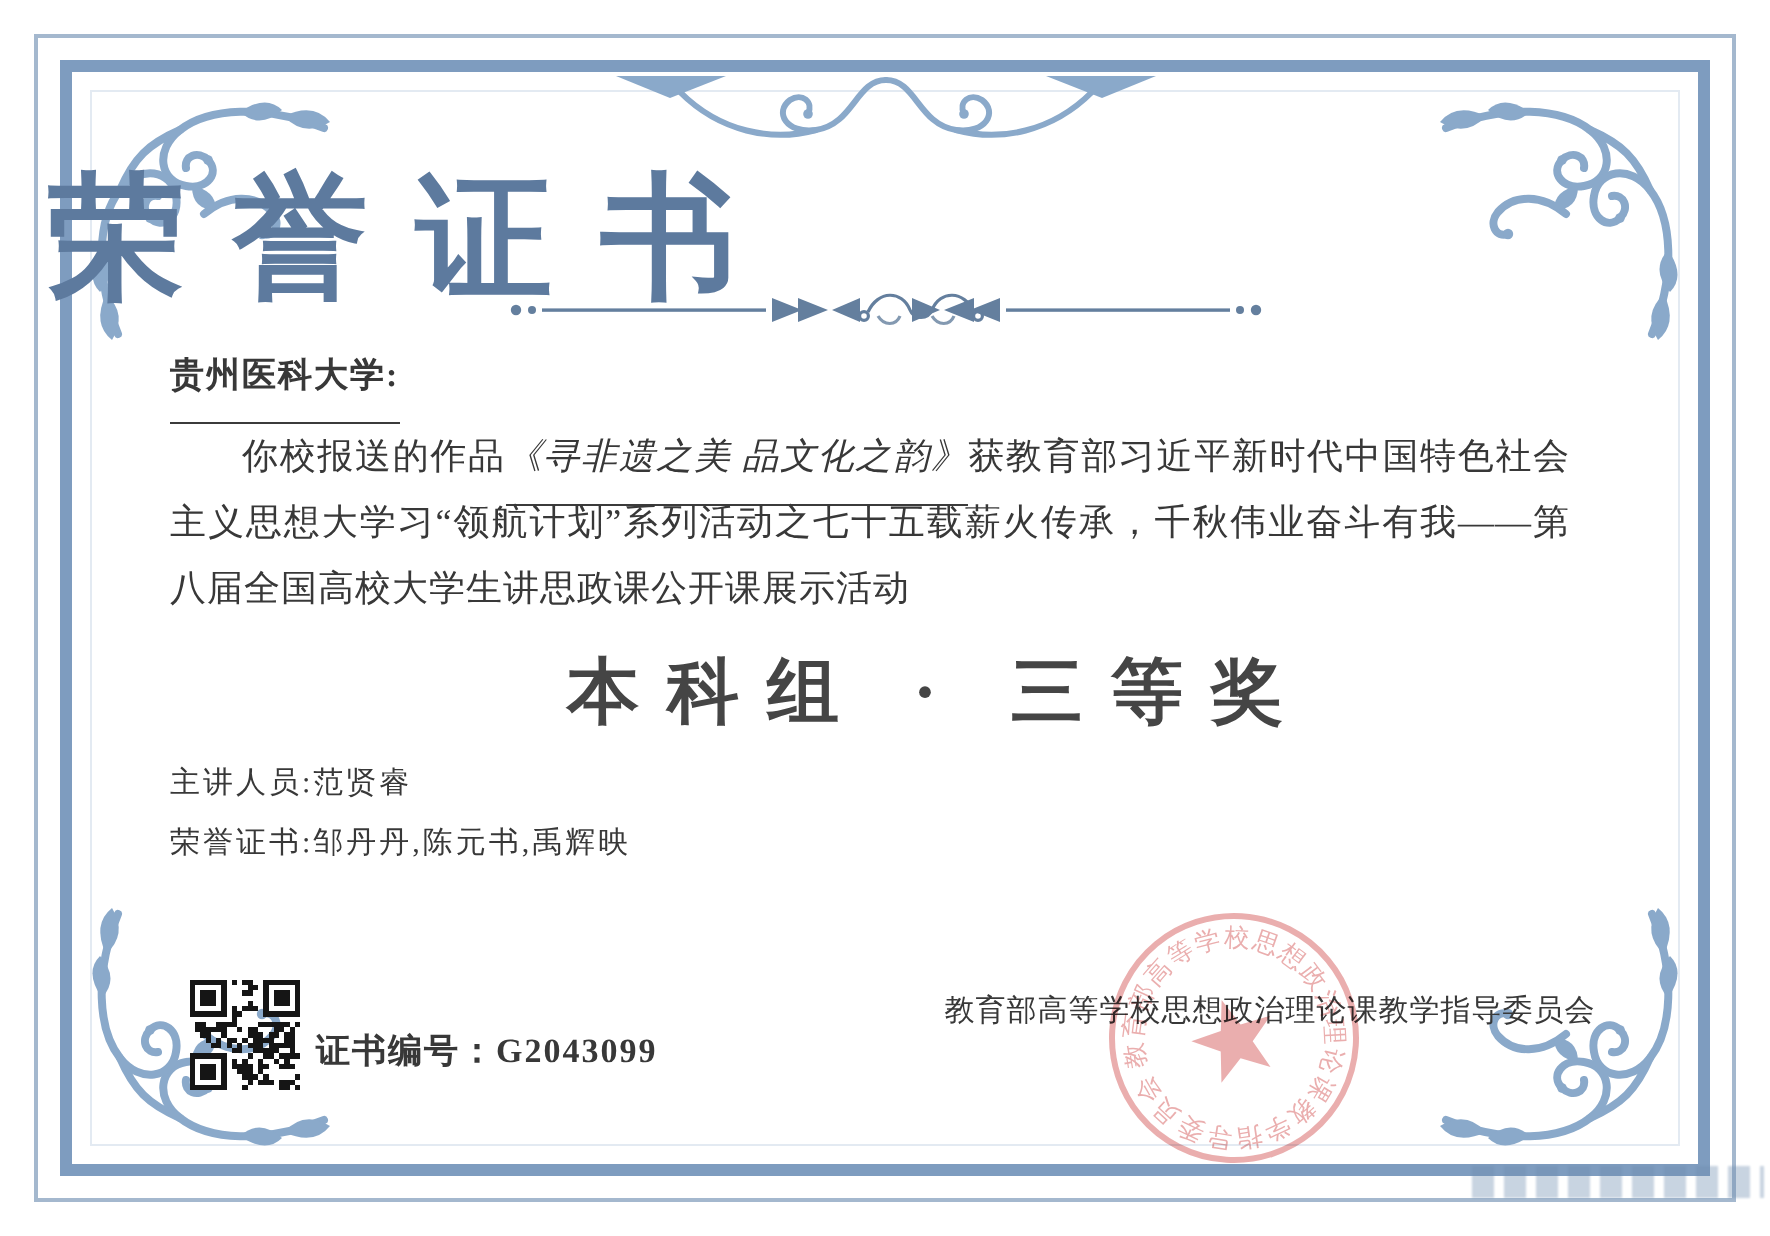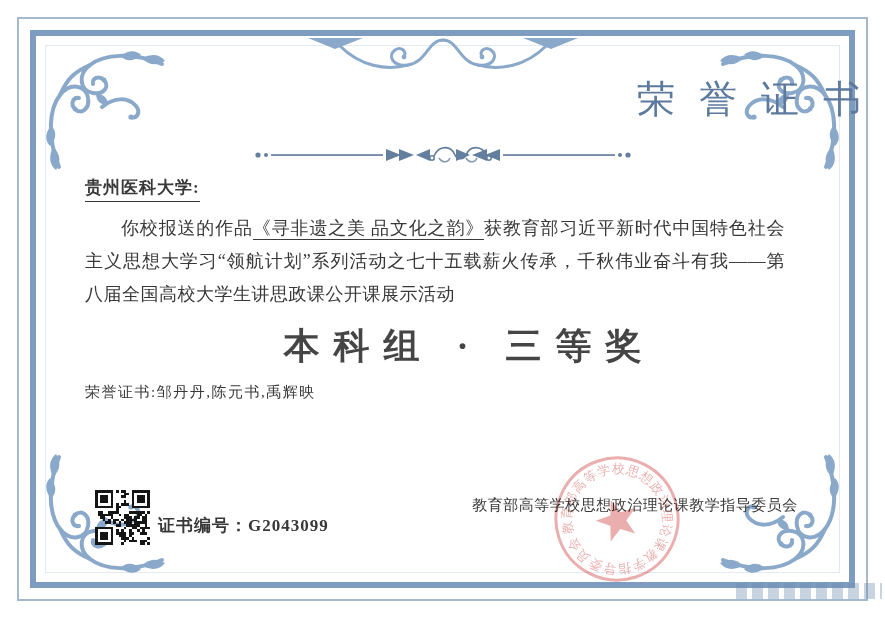--- a/index.html
+++ b/index.html
@@ -10,34 +10,34 @@
   .border-thin{position:absolute;inset:17px;border:2px solid var(--border-thin,#a4b8ce);pointer-events:none;}
   .border-thick{position:absolute;inset:30px;border:6px solid var(--border-thick,#7e9cbf);pointer-events:none;}
   .border-hairline{position:absolute;inset:45px;border:1px solid #e3eaf2;pointer-events:none;}
   .flourish{position:absolute;width:122px;height:122px;color:var(--flourish,#8aa9ca);}
   .fl-tl{left:44px;top:49px;}
   .fl-tr{right:44px;top:49px;transform:scaleX(-1);}
   .fl-bl{left:44px;bottom:43px;transform:scaleY(-1);}
   .fl-br{right:44px;bottom:43px;transform:scale(-1,-1);}
   .top-ornament{position:absolute;left:50%;top:36px;transform:translateX(-50%);width:310px;height:46px;color:var(--flourish,#8aa9ca);}
   .title{
-    position:absolute;left:0;top:74px;width:100%;text-align:right;
-    font-size:38px;font-weight:normal;letter-spacing:24px;text-indent:24px;
+    position:absolute;left:0;top:74px;width:100%;text-align:left;
+    font-size:68px;font-weight:bold;letter-spacing:24px;text-indent:24px;
     color:var(--title,#5d7a9e);
   }
   .divider{position:absolute;left:50%;top:143px;transform:translateX(-50%);width:380px;height:24px;color:var(--divider,#647f9e);}
   .recipient{
     position:absolute;left:85px;top:176px;font-size:17px;font-weight:600;
-    border-bottom:1.5px solid #3b3b3b;padding-bottom:2px;letter-spacing:1px;
+    border-bottom:1.5px solid #3b3b3b;padding-bottom:12px;letter-spacing:1px;
   }
   .paragraph{
     position:absolute;left:85px;top:212px;width:700px;
     font-size:18px;line-height:33px;text-indent:2em;text-align:justify;letter-spacing:.5px;
   }
-  .work-title{border-bottom:1.5px solid #3b3b3b;padding-bottom:1px;}
+  .work-title{border-bottom:1.5px solid #3b3b3b;padding-bottom:14px;font-style:italic;}
   .award{
     position:absolute;left:0;top:322px;width:100%;text-align:center;
     font-size:36px;font-weight:bold;letter-spacing:14px;text-indent:14px;color:var(--award,#454545);padding-left:20px;
   }
   .people{position:absolute;left:85px;top:378px;font-size:15px;line-height:29.5px;letter-spacing:1.5px;}
   .qr{position:absolute;left:95px;top:490px;width:55px;height:55px;}
   .cert-no{position:absolute;left:158px;top:514px;font-size:17px;letter-spacing:1px;font-weight:bold;}
   .issuer-block{position:absolute;left:465px;top:496px;width:340px;text-align:center;}
   .issuer{font-size:15px;letter-spacing:.5px;}
   .date{margin-top:7px;font-size:15px;letter-spacing:5px;}
@@ -140,20 +140,21 @@
 
   <div class="recipient">贵州医科大学:</div>
 
   <div class="paragraph">
     <span>你校报送的作品</span><span class="work-title">《寻非遗之美 品文化之韵》</span><span>获教育部习近平新时代中国特色社会主义思想大学习“领航计划”系列活动之七十五载薪火传承，千秋伟业奋斗有我——第八届全国高校大学生讲思政课公开课展示活动</span>
   </div>
 
   <div class="award">本科组 · 三等奖</div>
 
   <div class="people">
+    <div><span>主讲人员:</span><span>范贤睿</span></div>
     <div><span>荣誉证书:</span><span>邹丹丹,陈元书,禹辉映</span></div>
   </div>
 
   <div class="qr">
     <svg viewBox="0 0 21 21" shape-rendering="crispEdges">
         <rect x="8" y="0" width="1" height="1" fill="#151515"></rect>
         <rect x="10" y="0" width="1" height="1" fill="#151515"></rect>
         <rect x="11" y="0" width="1" height="1" fill="#151515"></rect>
         <rect x="11" y="1" width="1" height="1" fill="#151515"></rect>
         <rect x="12" y="1" width="1" height="1" fill="#151515"></rect>

